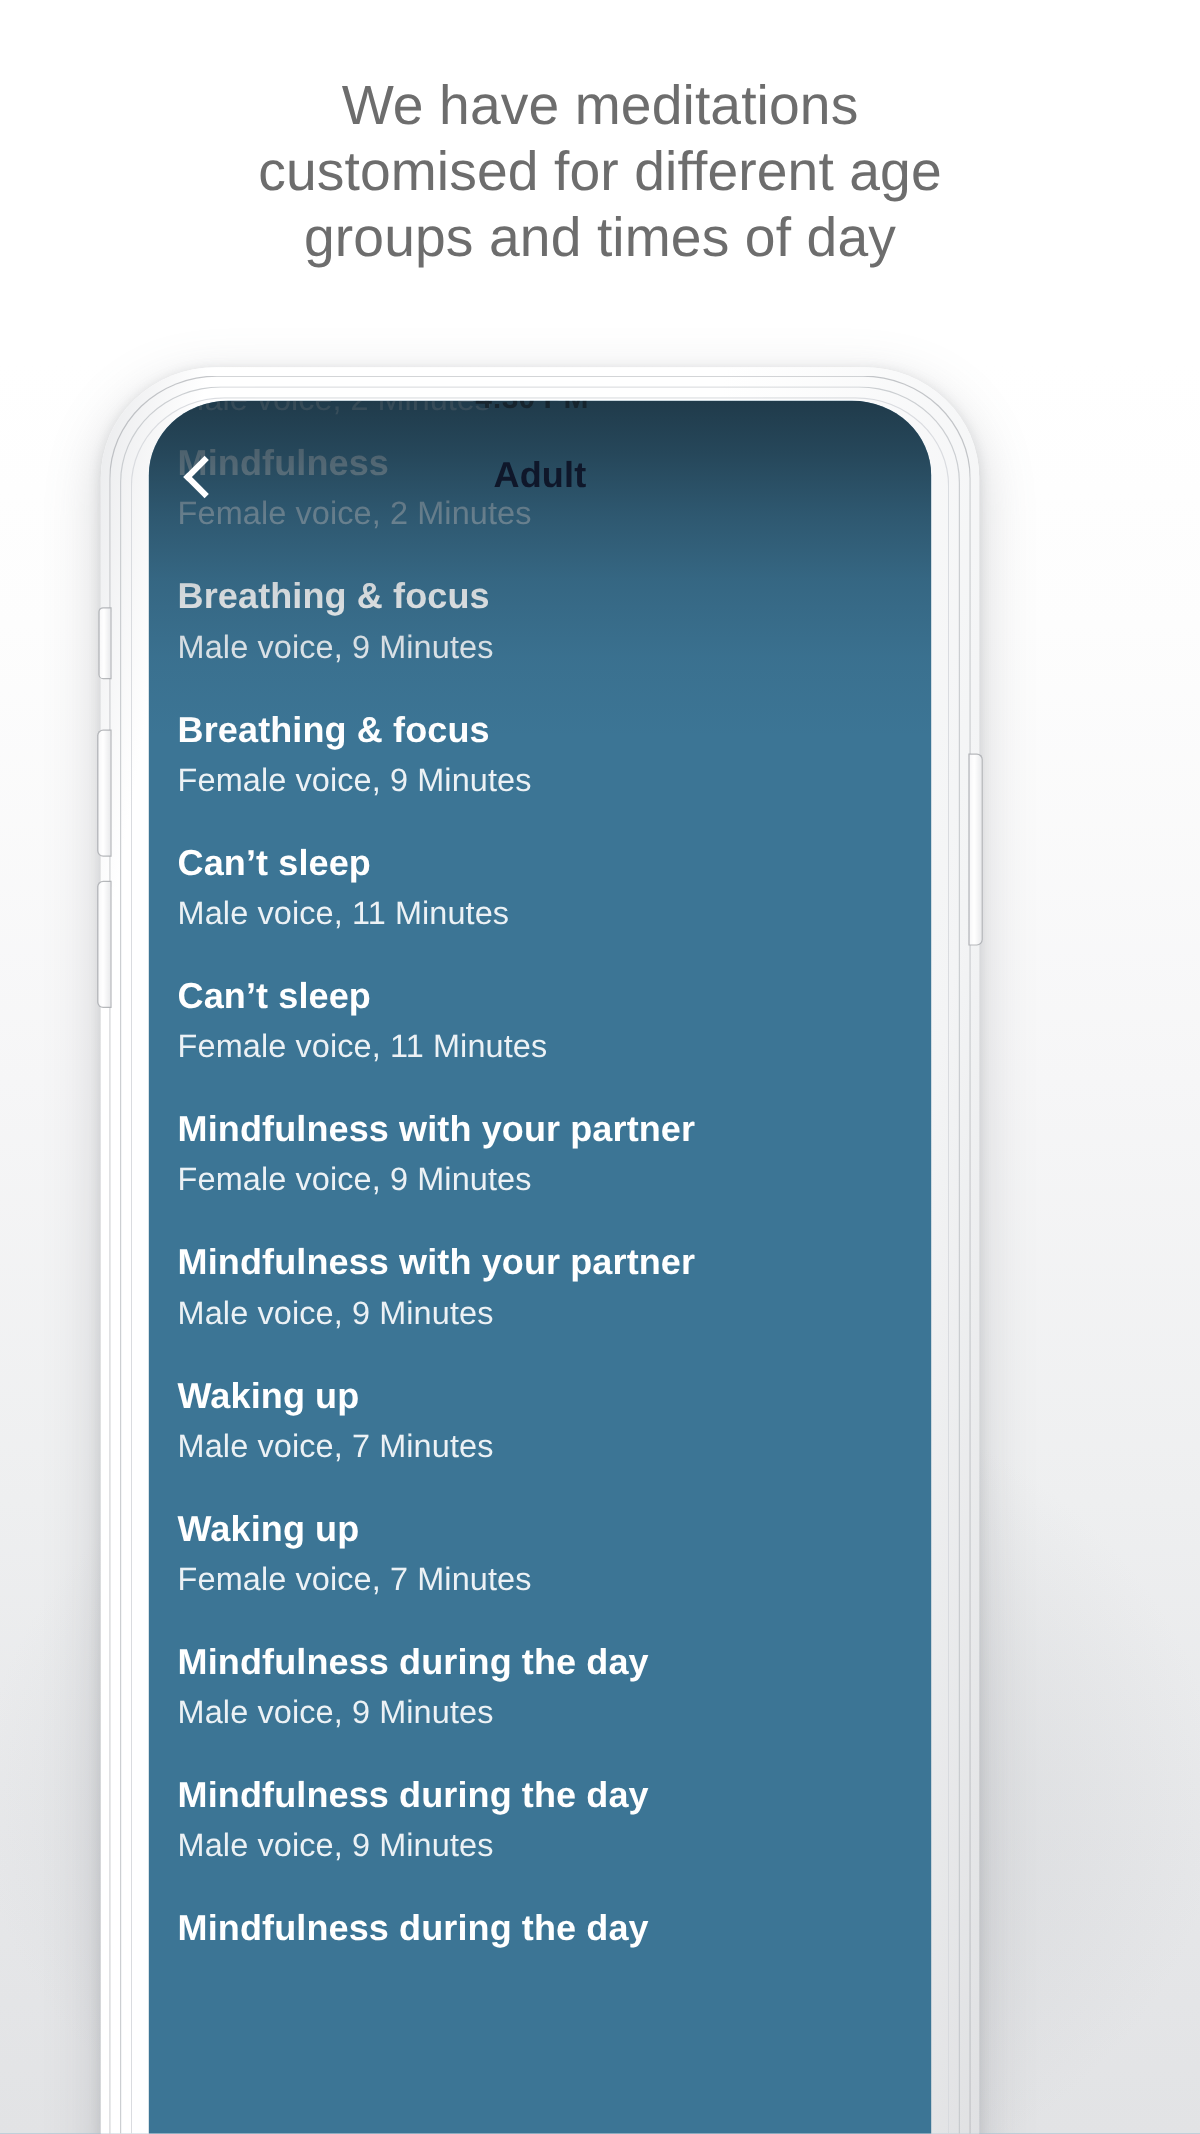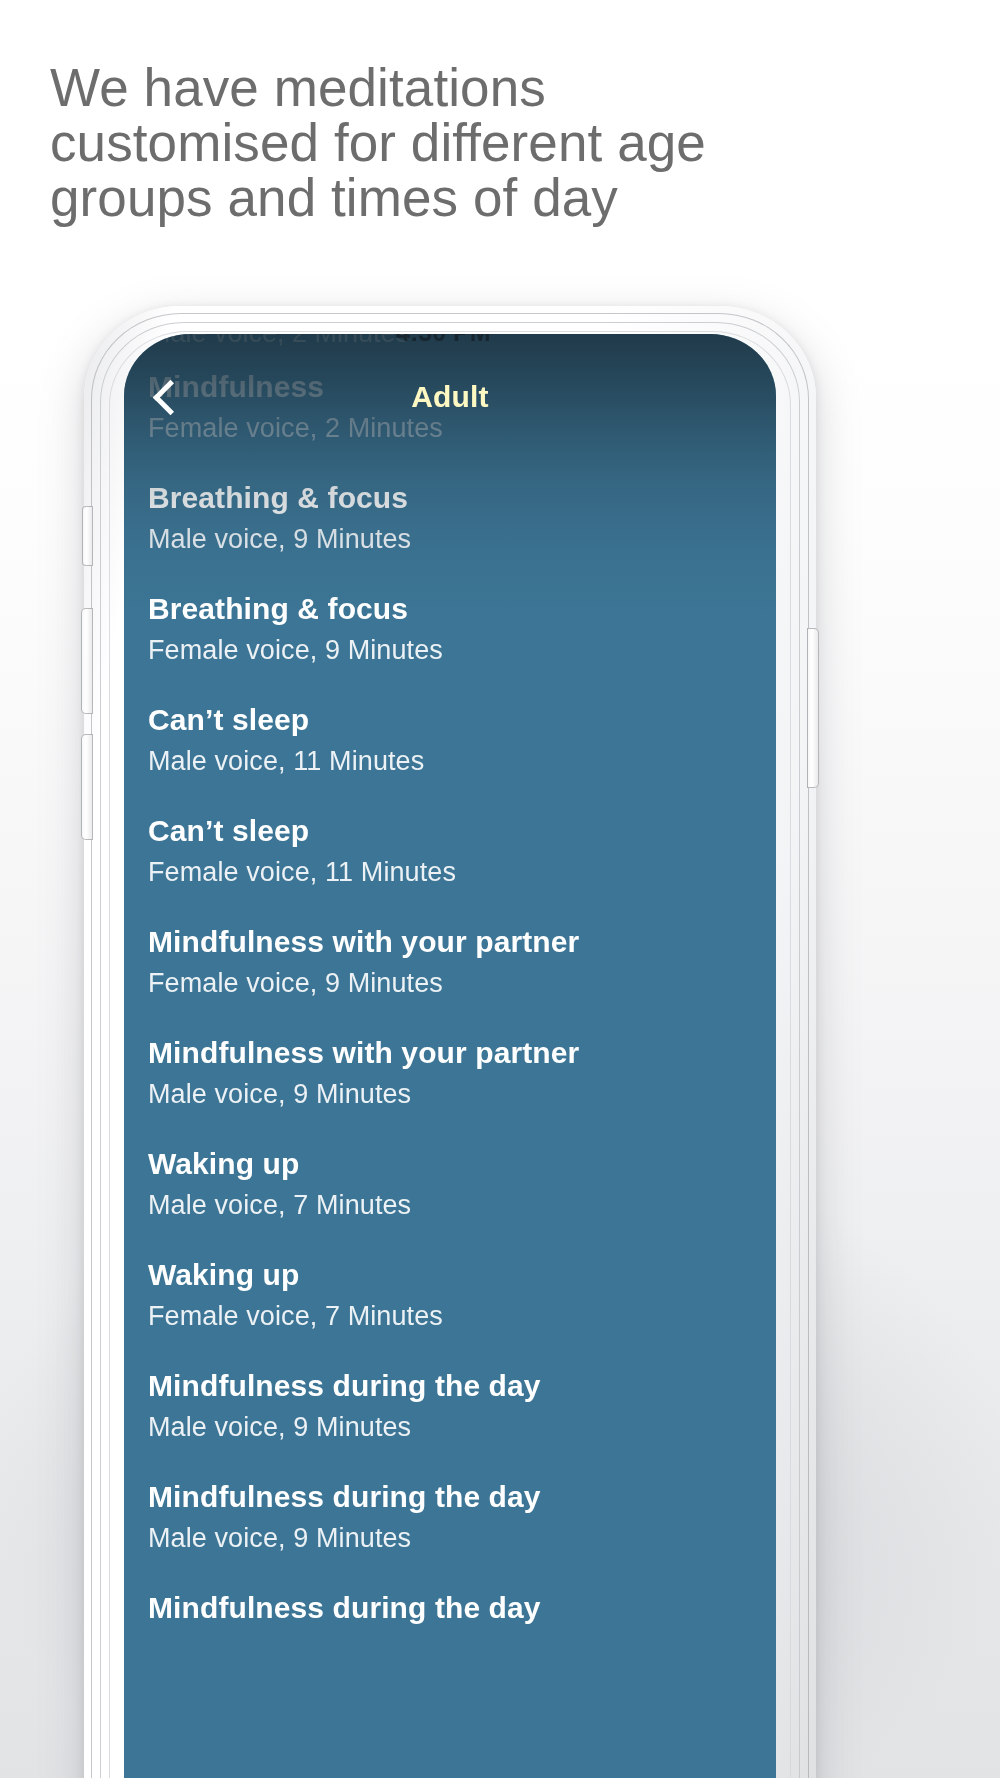--- a/index.html
+++ b/index.html
@@ -30,22 +30,23 @@
         #eeeff0 1250px,
         #e6e7e9 1560px,
         #e2e3e5 1778px);
   }
 
   
   #headline {
     position: absolute;
     left: 50px; top: 60px;
     width: 900px;
+    text-align: center;
     color: #6d6d6d;
-    font-size: 53px;
+    font-size: 46px;
     line-height: 55px;
     font-weight: 300;
     letter-spacing: 0.1px;
     white-space: pre-line;
   }
 
   
   #phone {
     position: absolute;
     left: 84px;
@@ -188,21 +189,21 @@
     border-bottom: 5px solid #ffffff;
     transform: rotate(45deg);
     margin-left: 6px;
   }
   #nav-title {
     position: absolute;
     left: 0; top: 0;
     width: 652px;
     text-align: center;
     line-height: 66px;
-    color: #fef9c3;
+    color: #0f172a;
     font-size: 30px;
     font-weight: 700;
     letter-spacing: 0.2px;
   }
 
   
   #list {
     position: absolute;
     left: 0; top: 0;
     width: 652px;

